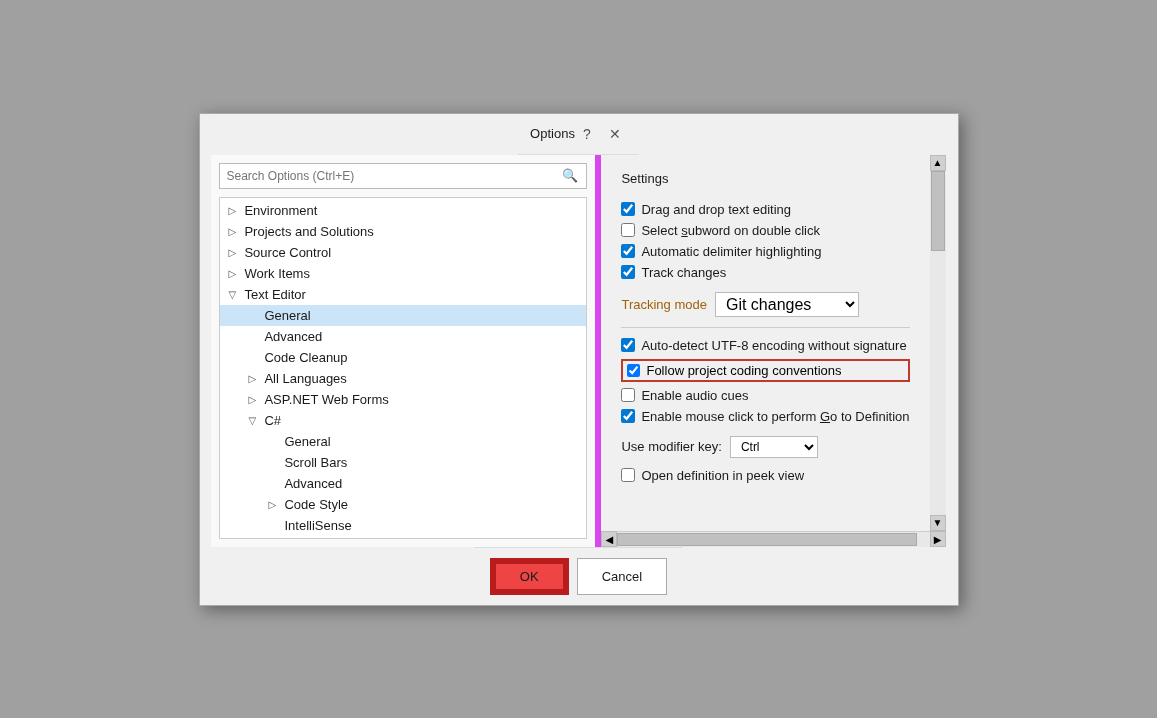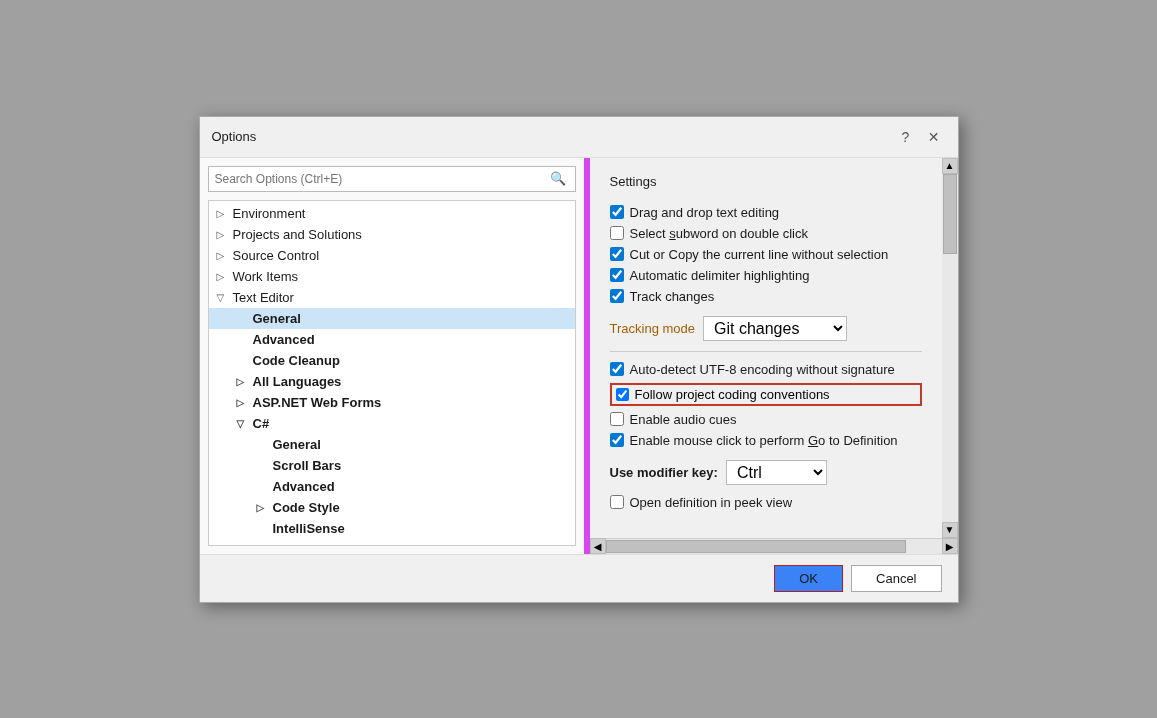--- a/index.html
+++ b/index.html
@@ -12,20 +12,21 @@
       font-family: 'Segoe UI', Arial, sans-serif;
       font-size: 13px;
     }
     .dialog {
       width: 760px;
       background: #f0f0f0;
       border: 1px solid #aaa;
       box-shadow: 4px 4px 16px rgba(0,0,0,0.4);
       display: flex;
       flex-direction: column;
+      align-items: center;
     }
     .title-bar {
       background: #f0f0f0;
       padding: 8px 12px;
       display: flex;
       align-items: center;
       justify-content: space-between;
       border-bottom: 1px solid #ddd;
     }
     .title-bar-left {
@@ -100,21 +101,20 @@
       padding: 2px 0;
     }
     .tree-item {
       padding: 3px 8px;
       cursor: pointer;
       color: #1a1a1a;
       display: flex;
       align-items: center;
       gap: 4px;
       user-select: none;
-      font-weight: bold;
     }
     .tree-item.selected { background: #cce4f7; }
     .tree-item .arrow {
       font-size: 10px;
       color: #555;
       width: 12px;
       display: inline-block;
     }
     .tree-item.level-0 { padding-left: 8px; font-weight: normal; }
     .tree-item.level-1 { padding-left: 28px; }
@@ -266,26 +266,26 @@
       align-items: center;
       gap: 6px;
     }
 
     .modifier-row {
       display: flex;
       align-items: center;
       gap: 8px;
       margin-top: 4px;
     }
-    .modifier-row label { color: #1a1a1a; font-weight: bold; }
+    .modifier-row label { color: #1a1a1a; }
     .modifier-row select {
       padding: 2px 20px 2px 6px;
       border: 1px solid #bbb;
       background: white;
-      font-size: 16px;
+      font-size: 12px;
       appearance: auto;
       cursor: pointer;
     }
 
     
     .footer {
       display: flex;
       justify-content: flex-end;
       padding: 10px 16px;
       gap: 8px;
@@ -294,22 +294,22 @@
     }
     .footer-btn {
       padding: 5px 24px;
       border: 1px solid #aaa;
       background: white;
       cursor: pointer;
       font-size: 13px;
       color: #1a1a1a;
     }
     .footer-btn.primary {
-      background: #3b82f6;
-      border: 1px solid #b91c1c;
+      background: #ef4444;
+      border: 6px solid #b91c1c;
     }
   </style>
 </head>
 <body>
 
 <div class="dialog">
 
   <div class="title-bar">
     <div class="title-bar-left">
       <span>Options</span>
@@ -402,24 +402,20 @@
           <div class="settings-label">Settings</div>
 
           <div class="settings-group">
             <div class="checkbox-row">
               <input type="checkbox" id="drag-drop" checked="" style="">
               <label for="drag-drop">Drag and drop text editing</label>
             </div>
             <div class="checkbox-row">
               <input type="checkbox" id="select-subword" style="">
               <label for="select-subword">Select <span class="underline">s</span>ubword on double click</label>
-            </div>
-            <div class="checkbox-row">
-              <input type="checkbox" id="cut-copy" checked="" style="">
-              <label for="cut-copy">Cut or Copy the current line without selection</label>
             </div>
             <div class="checkbox-row">
               <input type="checkbox" id="auto-delimiter" checked="" style="">
               <label for="auto-delimiter">Automatic delimiter highlighting</label>
             </div>
             <div class="checkbox-row">
               <input type="checkbox" id="track-changes" checked="" style="">
               <label for="track-changes">Track changes</label>
             </div>
           </div>

